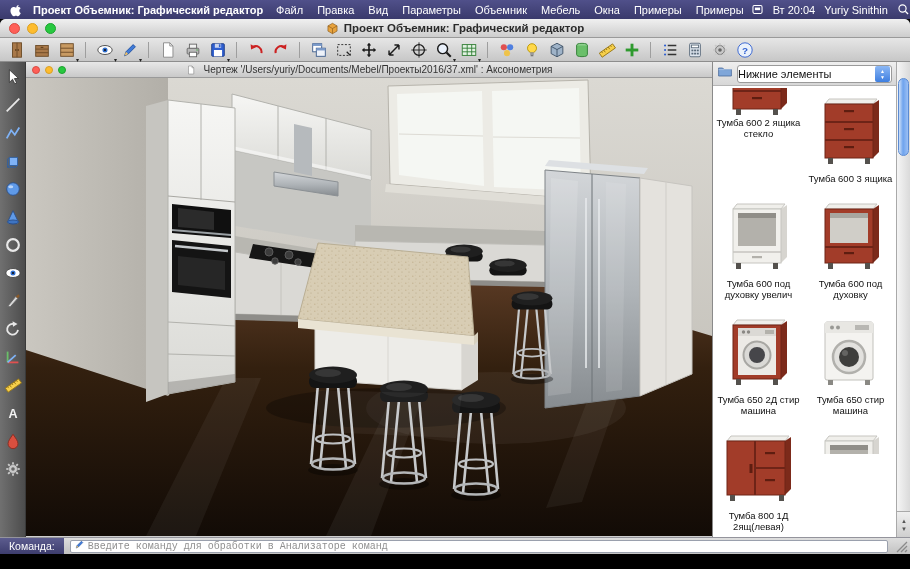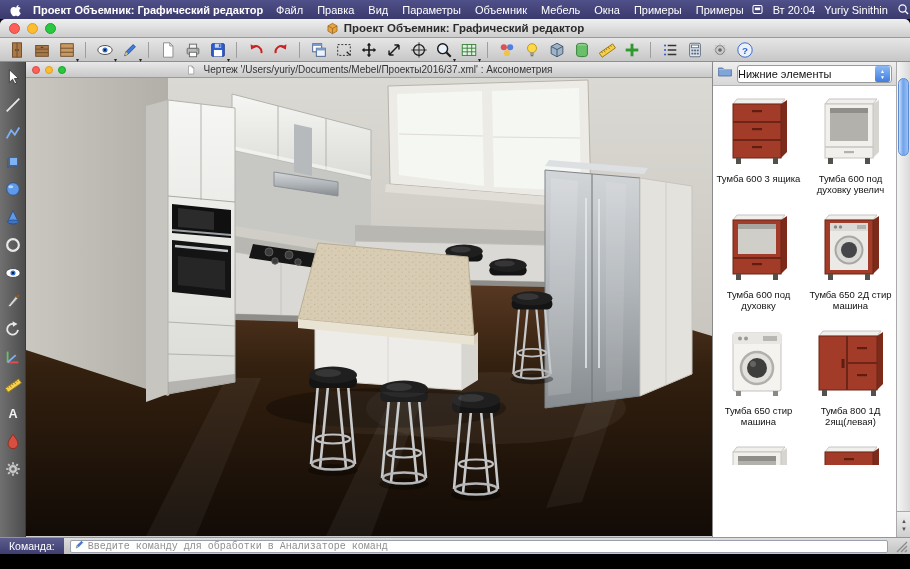--- a/index.html
+++ b/index.html
@@ -659,20 +659,35 @@
           </span>
           <div class="combo">
             <span>Нижние элементы</span>
             <span class="stepper">
                 <span>▲</span>
                 <span>▼</span>
               </span>
           </div>
         </div>
         <div class="catalog">
+            <div class="cat-item cut-top">
+              <div class="thumb"><svg viewBox="0 46 80 27" width="80" height="27">
+                  <polygon points="18,8 66,8 62,13 14,13" fill="#f0efeb" stroke="#c6c5c0"></polygon>
+                  <polygon points="62,13 68,9 68,61 62,67" fill="#7c2a1a"></polygon>
+                  <rect x="14" y="13" width="48" height="54" fill="#a23c29" stroke="#6e2417"></rect>
+                  <line x1="14" y1="31" x2="62" y2="31" stroke="#6e2417" stroke-width="2"></line>
+                  <line x1="14" y1="49" x2="62" y2="49" stroke="#6e2417" stroke-width="2"></line>
+                  <rect x="33" y="19" width="10" height="2.2" fill="#5e1d10"></rect>
+                  <rect x="33" y="37" width="10" height="2.2" fill="#5e1d10"></rect>
+                  <rect x="33" y="55" width="10" height="2.2" fill="#5e1d10"></rect>
+                  <rect x="17" y="67" width="5" height="6" fill="#54514d"></rect>
+                  <rect x="54" y="67" width="5" height="6" fill="#54514d"></rect>
+                </svg></div>
+              <div class="caption">Тумба 600 2 ящика стекло</div>
+            </div>
             <div class="cat-item">
               <div class="thumb"><svg viewBox="0 0 80 80" width="80" height="80">
                   <polygon points="18,8 66,8 62,13 14,13" fill="#f0efeb" stroke="#c6c5c0"></polygon>
                   <polygon points="62,13 68,9 68,61 62,67" fill="#7c2a1a"></polygon>
                   <rect x="14" y="13" width="48" height="54" fill="#a23c29" stroke="#6e2417"></rect>
                   <line x1="14" y1="31" x2="62" y2="31" stroke="#6e2417" stroke-width="2"></line>
                   <line x1="14" y1="49" x2="62" y2="49" stroke="#6e2417" stroke-width="2"></line>
                   <rect x="33" y="19" width="10" height="2.2" fill="#5e1d10"></rect>
                   <rect x="33" y="37" width="10" height="2.2" fill="#5e1d10"></rect>
                   <rect x="33" y="55" width="10" height="2.2" fill="#5e1d10"></rect>

